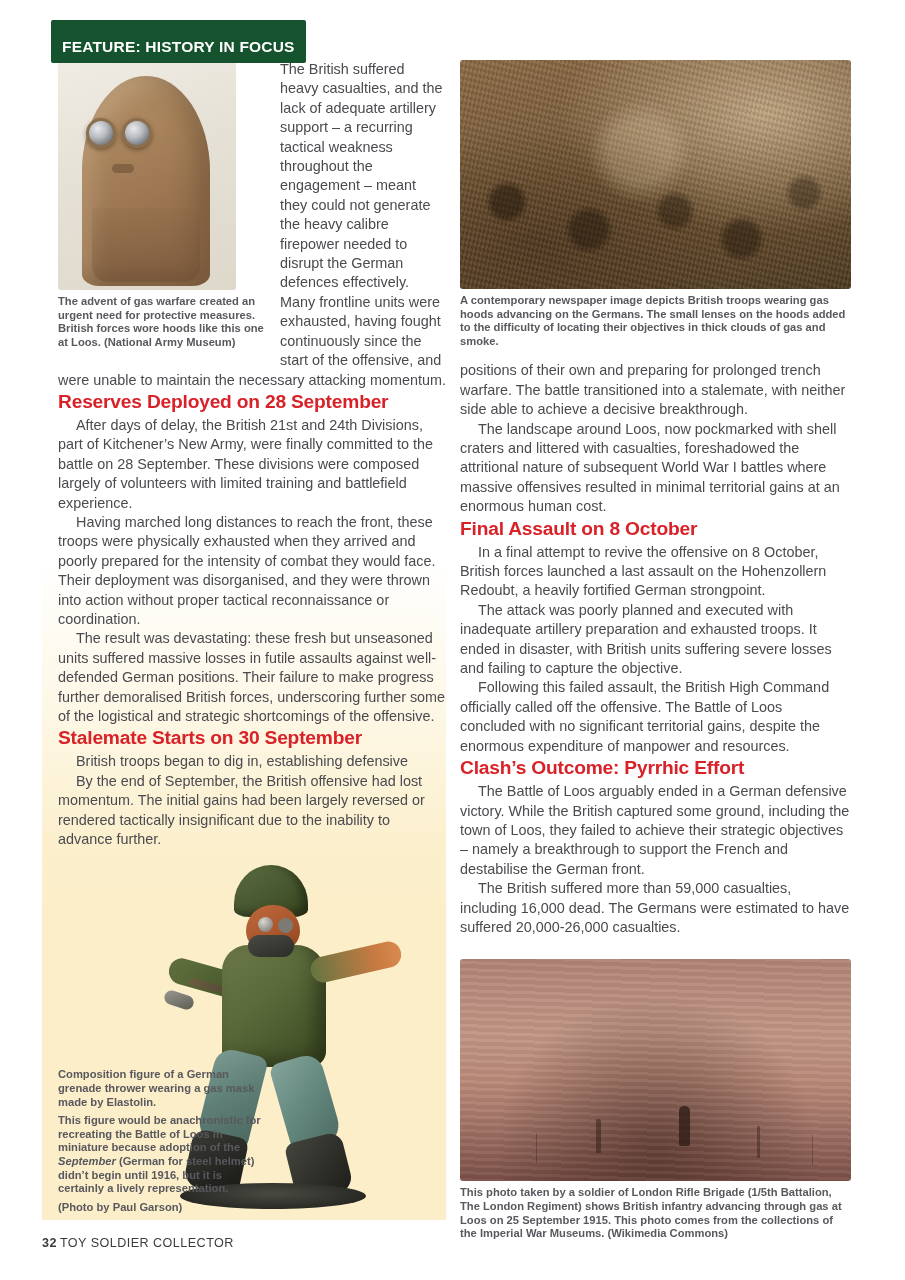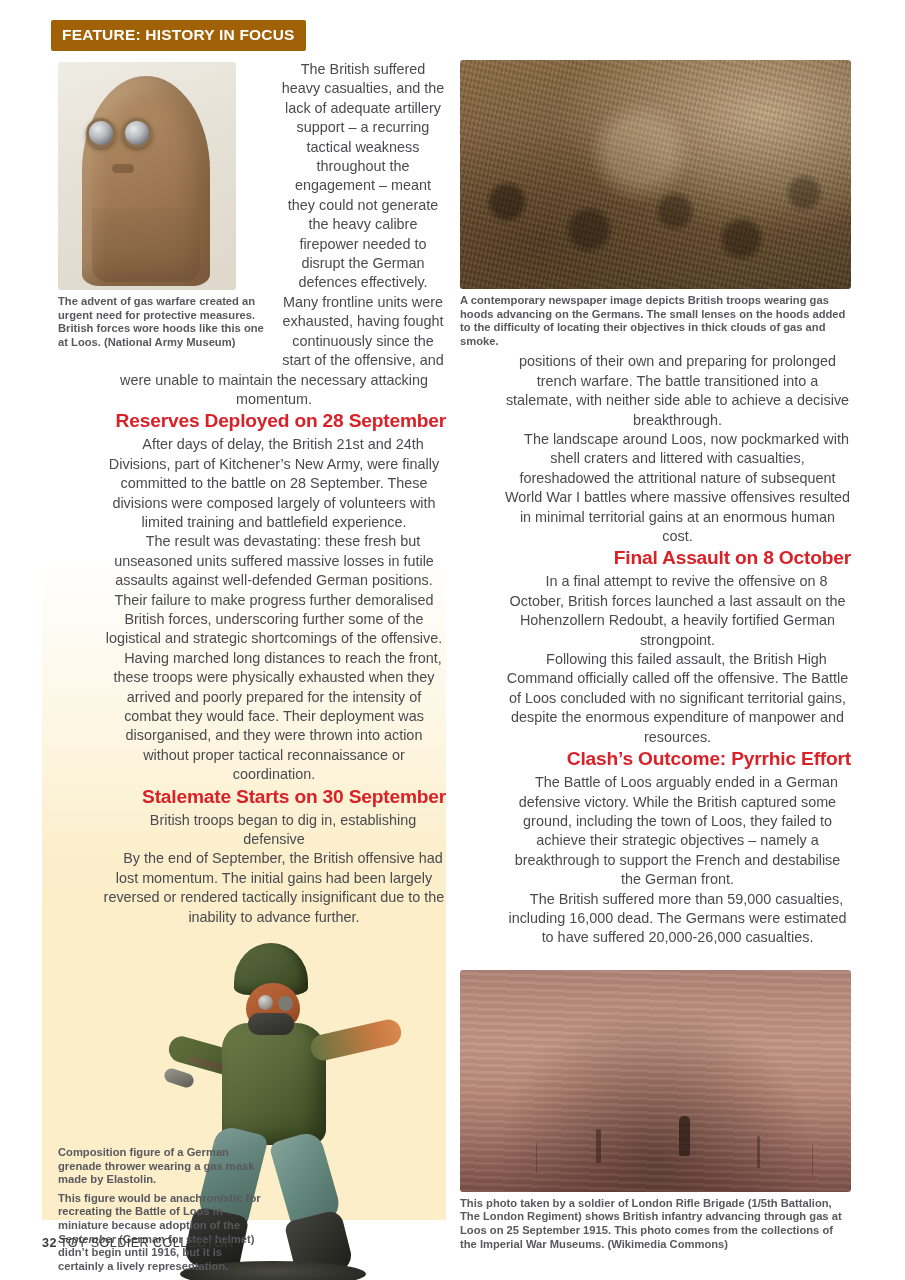--- a/index.html
+++ b/index.html
@@ -22,26 +22,26 @@
     height: 660px;
     background: linear-gradient(180deg, rgba(251,238,201,0) 0%, rgba(251,238,201,0.45) 22%, rgba(251,238,201,0.95) 44%, #fbeec9 52%, #fbeec9 100%);
     z-index: 0;
   }
 
   
   .banner {
     position: absolute;
     left: 51px;
     top: 20px;
-    background: #a16207;
+    background: #14532d;
     color: #ffffff;
     font-weight: bold;
     font-size: 15.5px;
     letter-spacing: 0.2px;
-    padding: 6px 11px 7px 11px;
+    padding: 18px 11px 7px 11px;
     border-radius: 2px;
     z-index: 3;
     white-space: nowrap;
   }
 
   
   .col-left {
     position: absolute;
     left: 58px;
     top: 60px;
@@ -55,33 +55,31 @@
     width: 391px;
     z-index: 2;
   }
 
   
   .body-p {
     font-size: 14.4px;
     line-height: 19.4px;
     color: #4a4a4f;
     margin: 0;
-    text-align: center;
-    padding-left: 44px;
+    text-align: left;
   }
   .body-p.indent { text-indent: 18px; }
 
   h2.section-head {
     font-size: 19.2px;
     font-weight: bold;
     color: #d92128;
     margin: 0 0 2px 0;
     letter-spacing: -0.2px;
     line-height: 24px;
-    text-align: right;
   }
   .gap-before-head { margin-top: 15px; }
 
   .caption {
     font-size: 11.2px;
     line-height: 13.6px;
     font-weight: bold;
     color: #58585e;
     margin: 5px 0 0 0;
   }
@@ -345,22 +343,22 @@
         <div class="lens r"></div>
         <div class="hood-mouth"></div>
       </div>
       <p class="caption">The advent of gas warfare created an urgent need for protective measures. British forces wore hoods like this one at Loos. (National Army Museum)</p>
     </div>
     <p class="body-p">The British suffered heavy casualties, and the lack of adequate artillery support – a recurring tactical weakness throughout the engagement – meant they could not generate the heavy calibre firepower needed to disrupt the German defences effectively. Many frontline units were exhausted, having fought continuously since the start of the offensive, and were unable to maintain the necessary attacking momentum.</p>
   </div>
 
   <h2 class="section-head">Reserves Deployed on 28 September</h2>
   <p class="body-p indent">After days of delay, the British 21st and 24th Divisions, part of Kitchener’s New Army, were finally committed to the battle on 28 September. These divisions were composed largely of volunteers with limited training and battlefield experience.</p>
+  <p class="body-p indent">Having marched long distances to reach the front, these troops were physically exhausted when they arrived and poorly prepared for the intensity of combat they would face. Their deployment was disorganised, and they were thrown into action without proper tactical reconnaissance or coordination.</p>
   <p class="body-p indent">The result was devastating: these fresh but unseasoned units suffered massive losses in futile assaults against well-defended German positions. Their failure to make progress further demoralised British forces, underscoring further some of the logistical and strategic shortcomings of the offensive.</p>
-  <p class="body-p indent">Having marched long distances to reach the front, these troops were physically exhausted when they arrived and poorly prepared for the intensity of combat they would face. Their deployment was disorganised, and they were thrown into action without proper tactical reconnaissance or coordination.</p>
 
   <h2 class="section-head gap-before-head">Stalemate Starts on 30 September</h2>
   <p class="body-p indent">British troops began to dig in, establishing defensive</p>
   <p class="body-p indent">By the end of September, the British offensive had lost momentum. The initial gains had been largely reversed or rendered tactically insignificant due to the inability to advance further.</p>
 
   <div class="figure-block">
     <div class="soldier">
       <div class="s-arm-back"></div>
       <div class="s-grenade"></div>
       <div class="s-grenade-stick"></div>
@@ -382,25 +380,26 @@
       <p class="caption">(Photo by Paul Garson)</p>
     </div>
   </div>
 </div>
 
 <div class="col-right">
 
   <div class="photo photo-newspaper"></div>
   <p class="caption">A contemporary newspaper image depicts British troops wearing gas hoods advancing on the Germans. The small lenses on the hoods added to the difficulty of locating their objectives in thick clouds of gas and smoke.</p>
 
-  <p class="body-p" style="margin-top:4px;">positions of their own and preparing for prolonged trench warfare. The battle transitioned into a stalemate, with neither side able to achieve a decisive breakthrough.</p>
+  <p class="body-p" style="margin-top:13px;">positions of their own and preparing for prolonged trench warfare. The battle transitioned into a stalemate, with neither side able to achieve a decisive breakthrough.</p>
   <p class="body-p indent">The landscape around Loos, now pockmarked with shell craters and littered with casualties, foreshadowed the attritional nature of subsequent World War I battles where massive offensives resulted in minimal territorial gains at an enormous human cost.</p>
 
   <h2 class="section-head gap-before-head">Final Assault on 8 October</h2>
   <p class="body-p indent">In a final attempt to revive the offensive on 8 October, British forces launched a last assault on the Hohenzollern Redoubt, a heavily fortified German strongpoint.</p>
+  <p class="body-p indent">The attack was poorly planned and executed with inadequate artillery preparation and exhausted troops. It ended in disaster, with British units suffering severe losses and failing to capture the objective.</p>
   <p class="body-p indent">Following this failed assault, the British High Command officially called off the offensive. The Battle of Loos concluded with no significant territorial gains, despite the enormous expenditure of manpower and resources.</p>
 
   <h2 class="section-head gap-before-head">Clash’s Outcome: Pyrrhic Effort</h2>
   <p class="body-p indent">The Battle of Loos arguably ended in a German defensive victory. While the British captured some ground, including the town of Loos, they failed to achieve their strategic objectives – namely a breakthrough to support the French and destabilise the German front.</p>
   <p class="body-p indent">The British suffered more than 59,000 casualties, including 16,000 dead. The Germans were estimated to have suffered 20,000-26,000 casualties.</p>
 
   <div class="photo photo-gasfield" style="margin-top:22px;"></div>
   <p class="caption">This photo taken by a soldier of London Rifle Brigade (1/5th Battalion, The London Regiment) shows British infantry advancing through gas at Loos on 25 September 1915. This photo comes from the collections of the Imperial War Museums. (Wikimedia Commons)</p>
 </div>
 

